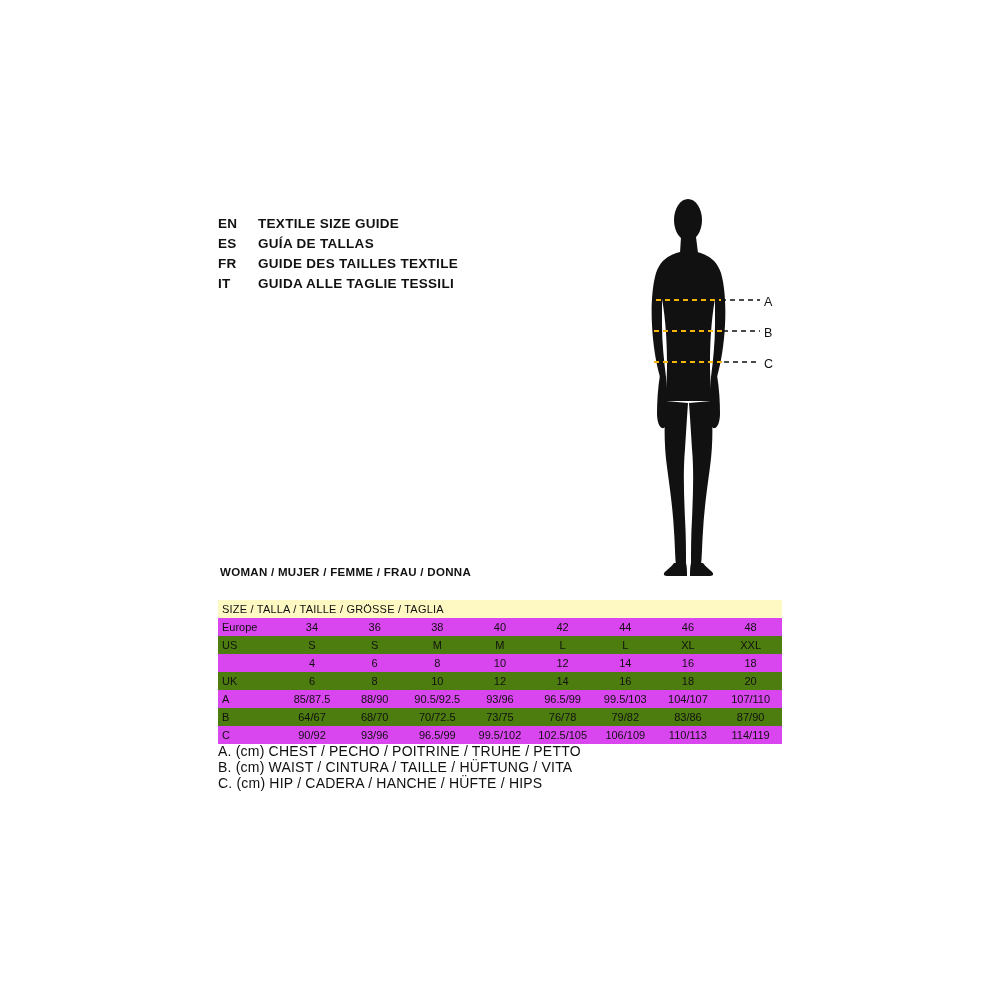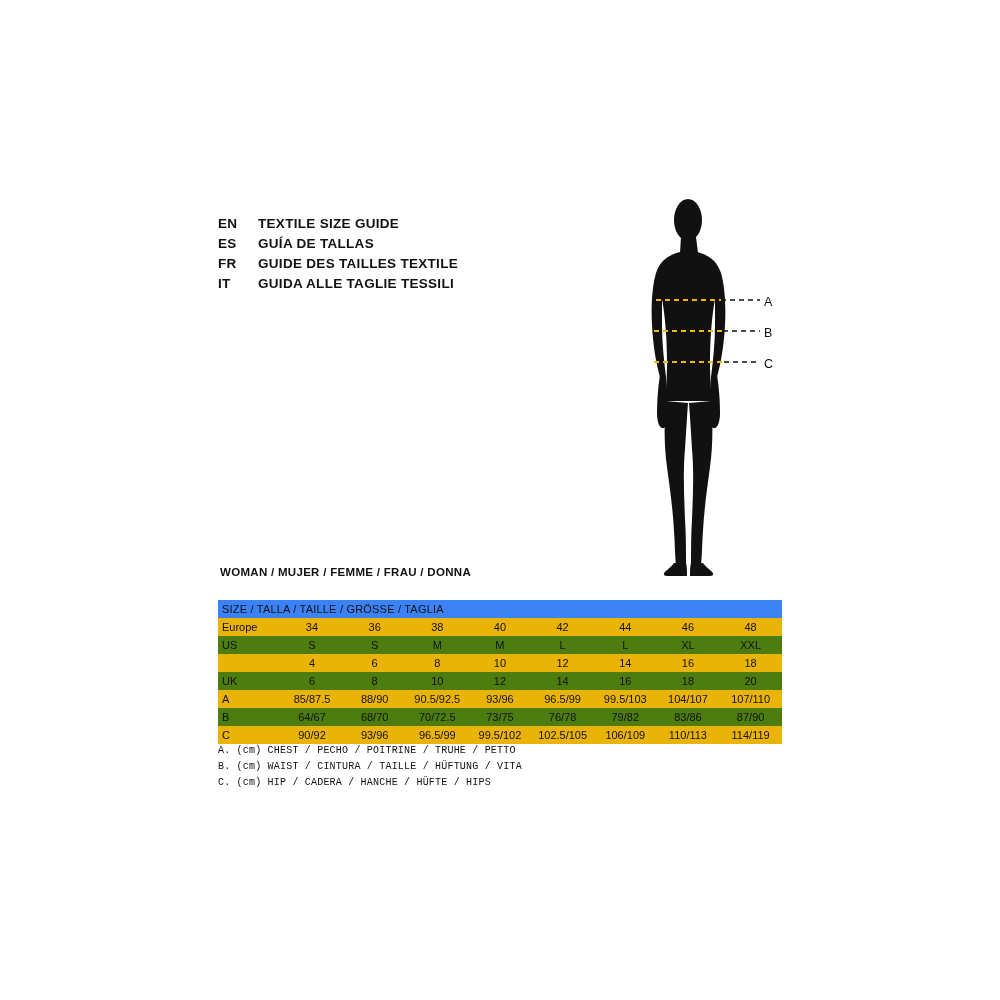--- a/index.html
+++ b/index.html
@@ -106,42 +106,41 @@
     color: #111;
     text-align: center;
     vertical-align: middle;
   }
   .col-label {
     text-align: left !important;
     padding-left: 4px !important;
     width: 68px;
   }
   tr.header-row td {
-    background: #3b82f6;
+    background: #fef9c3;
     font-size: 11px;
     letter-spacing: 0.2px;
     text-align: left;
     padding-left: 4px;
   }
   tr.shade td { background: #4d7c0f; }
-  tr.plain td { background: #eab308; margin-left: 8px; }
+  tr.plain td { background: #d946ef; margin-left: 8px; }
 
   
   .legend {
     position: absolute;
     left: 218px;
     top: 743px;
     width: 560px;
   }
   .legend-line {
-    font-size: 10px;
+    font-size: 14px;
     line-height: 16px;
     color: #111;
     letter-spacing: 0.2px;
-    font-family: Liberation Mono, monospace;
   }
 </style>
 </head>
 <body>
 
 <div class="page">
 
   <div class="lang-block">
     <div class="lang-row">
       <div class="lang-code">EN</div>

